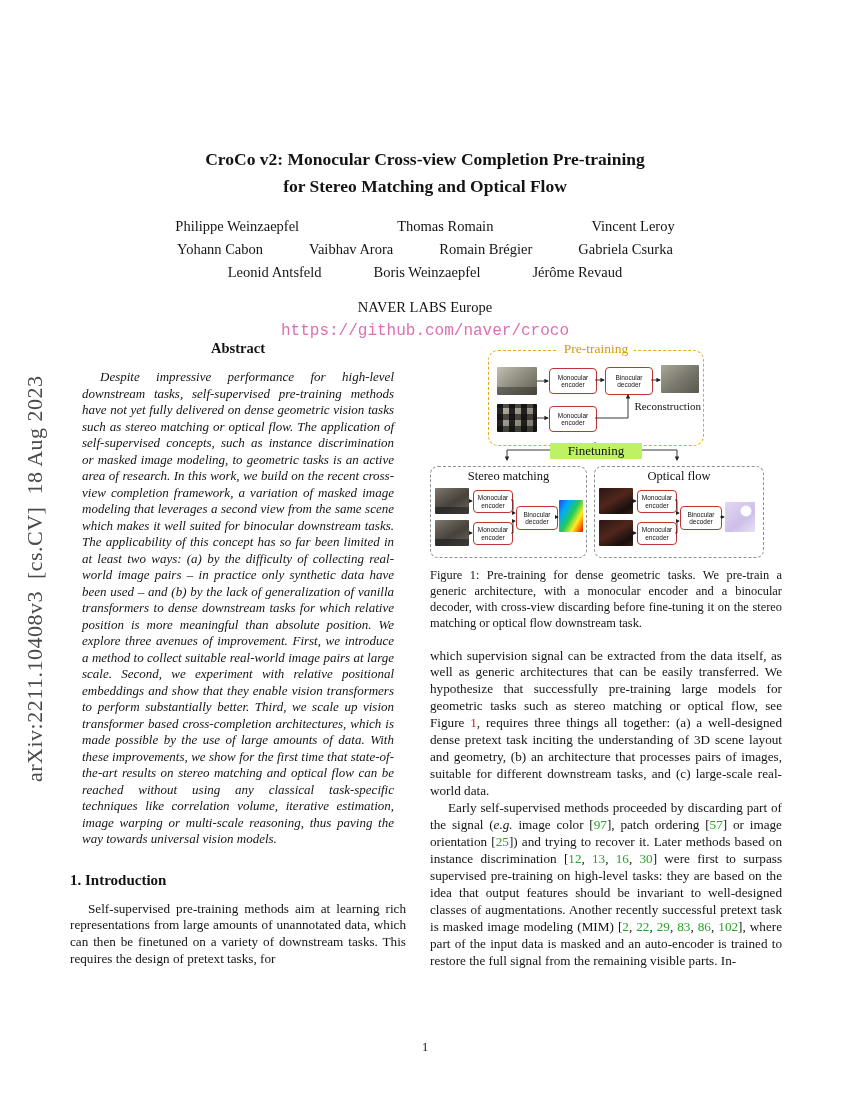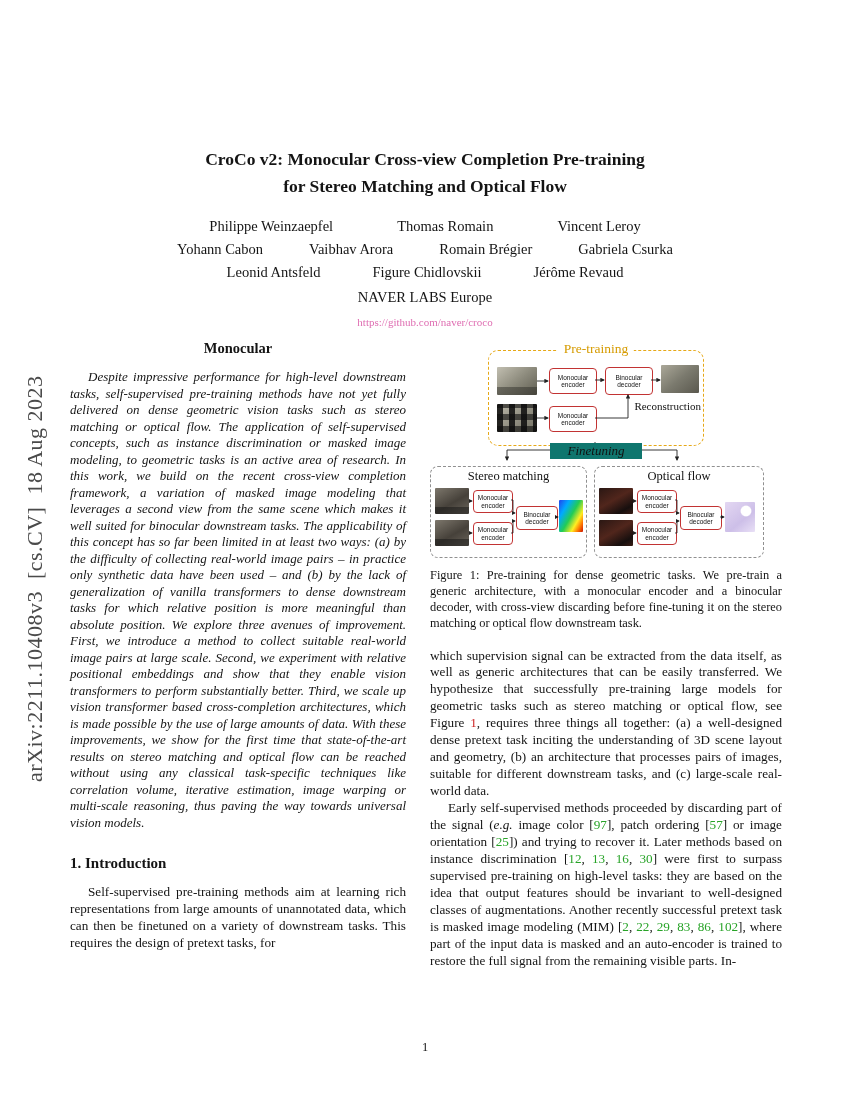--- a/index.html
+++ b/index.html
@@ -7,32 +7,32 @@
   .page{position:relative;width:850px;height:1100px;overflow:hidden;background:#fff;}
 
   
   .arxiv-side{position:absolute;left:22px;top:782px;transform:rotate(-90deg);transform-origin:0 0;
     font-size:22px;color:#4a4a4a;white-space:pre;letter-spacing:.5px;}
 
   
   .title{position:absolute;top:146px;left:0;right:0;text-align:center;font-size:17.5px;font-weight:bold;line-height:1.55;}
   .authors{position:absolute;top:216px;left:0;right:0;text-align:center;font-size:14.5px;line-height:1.5;}
   .auth-row{display:flex;justify-content:center;margin-bottom:1px;}
-  .auth-row.r1{gap:64px;}
+  .auth-row.r1{gap:98px;}
   .auth-row.r2{gap:46px;}
   .auth-row.r3{gap:52px;}
-  .affil{margin-top:4px;}
-  .ghlink{margin-top:5px;font-family:Liberation Serif, serif;font-size:11px;color:#df6eb2;}
+  .affil{margin-top:14px;}
+  .ghlink{font-family:Liberation Mono, monospace;font-size:16px;color:#df6eb2;}
 
   
   .col-left{position:absolute;left:70px;top:340px;width:336px;}
   .col-right{position:absolute;left:430px;top:344px;width:352px;}
 
   .abs-head{text-align:center;font-size:14.5px;font-weight:bold;margin:0 0 12px 0;}
-  .abs-text{font-style:italic;font-size:13px;line-height:1.27;text-align:justify;text-indent:18px;margin:0;}
+  .abs-text{font-style:italic;font-size:13px;line-height:1.27;text-align:justify;text-indent:18px;margin:12px;}
   .sec-head{font-size:15px;font-weight:bold;margin:24px 0 12px 0;}
   .body-p{font-size:13.2px;line-height:1.285;text-align:justify;margin:0;}
   .indent{text-indent:18px;}
   .mt{margin-top:16px;}
 
   
   .fig{position:relative;width:352px;height:214px;}
   .panel{position:absolute;border-radius:10px;}
   .panel-pre{left:58px;top:6px;width:214px;height:94px;border:1.5px dashed #e6a817;}
   .panel-sub{border:1.2px dashed #909090;border-radius:8px;}
@@ -47,21 +47,21 @@
   .ph-a{background:linear-gradient(0deg, rgba(40,40,35,.45) 0 28%, rgba(0,0,0,0) 28%),linear-gradient(140deg,#c2bfb1,#8e8c7e 50%,#5f5d51);}
   .ph-masked{background:repeating-linear-gradient(90deg, rgba(12,12,12,.85) 0 6px, rgba(0,0,0,0) 6px 12px),
     repeating-linear-gradient(0deg, rgba(12,12,12,.6) 0 6px, rgba(0,0,0,0) 6px 12px),
     linear-gradient(140deg,#b9b6a8,#6f6d60);}
   .ph-recon{background:linear-gradient(140deg,#aba899,#7b7a6e 50%,#5a584e);}
   .ph-stereo{background:linear-gradient(0deg, rgba(20,20,20,.5) 0 25%, rgba(0,0,0,0) 25%),linear-gradient(150deg,#7d776c,#46413a 55%,#6b655c);}
   .ph-disp{background:linear-gradient(120deg,#2244ee 0%,#00aaff 25%,#22cc55 50%,#ffee22 72%,#ff7700 86%,#cc1100 100%);}
   .ph-flow{background:linear-gradient(150deg,#2a1713,#51261c 45%,#170f0e 80%,#3a1d15);}
   .ph-flowout{background:radial-gradient(circle at 70% 30%, #ffffff 0 16%, rgba(0,0,0,0) 20%),linear-gradient(140deg,#e3d7f2,#cdbfe8 60%,#e9e0f6);}
   .recon-label{position:absolute;left:112px;top:49px;width:100px;text-align:right;font-size:11px;color:#111;}
-  .ft-label{position:absolute;left:120px;top:99px;width:92px;text-align:center;background:#0f766e;font-size:13px;color:#111;font-style:italic;}
+  .ft-label{position:absolute;left:120px;top:99px;width:92px;text-align:center;background:#bef264;font-size:13px;color:#111;}
   .wires{position:absolute;left:0;top:0;pointer-events:none;}
 
   
   .caption{font-size:12.4px;line-height:1.28;text-align:justify;margin:10px 0 0 0;}
   .seg-b{font-weight:normal;}
   .seg-it{font-style:italic;}
   .seg-cite{color:#27a327;}
   .seg-ref{color:#cc2222;}
 
   .page-num{position:absolute;top:1040px;left:0;right:0;text-align:center;font-size:12.5px;}
@@ -93,29 +93,29 @@
       <span>Vincent Leroy</span>
     </div>
     <div class="auth-row r2">
       <span>Yohann Cabon</span>
       <span>Vaibhav Arora</span>
       <span>Romain Brégier</span>
       <span>Gabriela Csurka</span>
     </div>
     <div class="auth-row r3">
       <span>Leonid Antsfeld</span>
-      <span>Figure Chidlovskii</span>
+      <span>Boris Weinzaepfel</span>
       <span>Jérôme Revaud</span>
     </div>
     <div class="affil">NAVER LABS Europe</div>
     <div class="ghlink">https://github.com/naver/croco</div>
   </div>
 
   <div class="col-left">
-    <h2 class="abs-head">Monocular</h2>
+    <h2 class="abs-head">Abstract</h2>
     <p class="abs-text">Despite impressive performance for high-level downstream tasks, self-supervised pre-training methods have not yet fully delivered on dense geometric vision tasks such as stereo matching or optical flow. The application of self-supervised concepts, such as instance discrimination or masked image modeling, to geometric tasks is an active area of research. In this work, we build on the recent cross-view completion framework, a variation of masked image modeling that leverages a second view from the same scene which makes it well suited for binocular downstream tasks. The applicability of this concept has so far been limited in at least two ways: (a) by the difficulty of collecting real-world image pairs – in practice only synthetic data have been used – and (b) by the lack of generalization of vanilla transformers to dense downstream tasks for which relative position is more meaningful than absolute position. We explore three avenues of improvement. First, we introduce a method to collect suitable real-world image pairs at large scale. Second, we experiment with relative positional embeddings and show that they enable vision transformers to perform substantially better. Third, we scale up vision transformer based cross-completion architectures, which is made possible by the use of large amounts of data. With these improvements, we show for the first time that state-of-the-art results on stereo matching and optical flow can be reached without using any classical task-specific techniques like correlation volume, iterative estimation, image warping or multi-scale reasoning, thus paving the way towards universal vision models.</p>
     <h2 class="sec-head">1. Introduction</h2>
     <p class="body-p indent">Self-supervised pre-training methods aim at learning rich representations from large amounts of unannotated data, which can then be finetuned on a variety of downstream tasks. This requires the design of pretext tasks, for</p>
   </div>
 
   <div class="col-right">
 
     <div class="fig">
 
       <div class="panel panel-pre">

